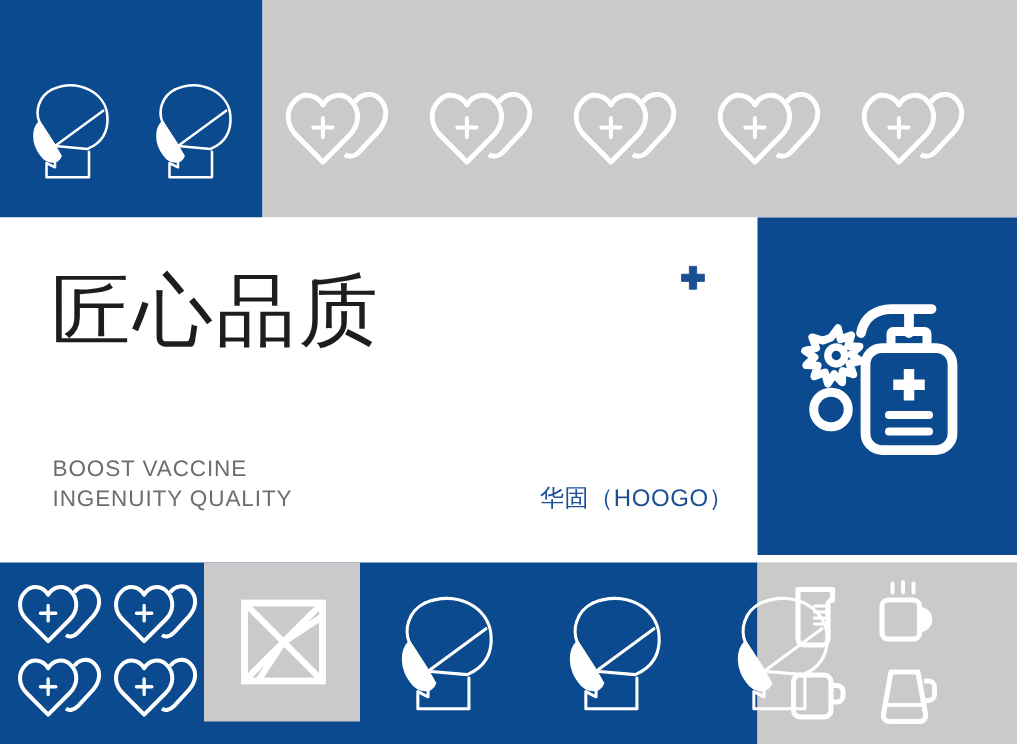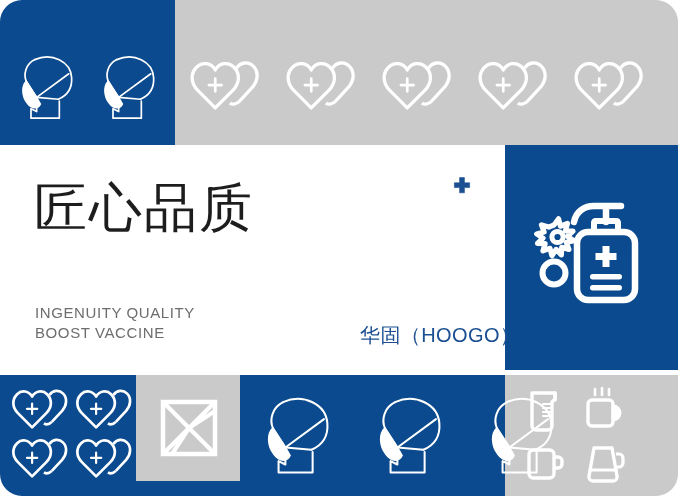--- a/index.html
+++ b/index.html
@@ -7,21 +7,20 @@
     width:678px;height:496px;
     background:#ffffff;
     font-family:"Liberation Sans","DejaVu Sans",sans-serif;
     overflow:hidden;
   }
   #poster{
     position:relative;
     width:678px;height:496px;
     background:#ffffff;
     overflow:hidden;
-    border-radius:22px;
   }
 
   
   .top-band{position:absolute;left:0;top:0;width:678px;height:145px;}
   .top-blue{position:absolute;left:0;top:0;width:175px;height:145px;background:var(--blue);}
   .top-gray{position:absolute;left:175px;top:0;width:503px;height:145px;background:var(--gray);}
 
   .mask-row-top{position:absolute;left:14px;top:52px;display:flex;gap:14px;}
   .heart-row-top{position:absolute;left:188px;top:58px;display:flex;gap:22px;}
 
@@ -36,21 +35,21 @@
     font-family:"Liberation Sans","DejaVu Sans",sans-serif;
   }
   .hl-accent{color:var(--accent);}
   .subeng{
     position:absolute;left:35px;top:303px;
     font-size:15px;line-height:20px;letter-spacing:0.6px;
     color:#6d6d6d;font-weight:400;
   }
   .brand{
     position:absolute;left:360px;top:322px;
-    font-size:20px;color:var(--accent);letter-spacing:0.4px;
+    font-size:16px;color:var(--accent);letter-spacing:0.4px;
     white-space:nowrap;
   }
   .plus-mark{position:absolute;left:452px;top:176px;}
 
   .sanitizer-wrap{position:absolute;left:528px;top:198px;}
 
   
   .bot-band{position:absolute;left:0;top:375px;width:678px;height:121px;}
   .bot-blue-left{position:absolute;left:0;top:0;width:505px;height:121px;background:var(--blue);}
   .bot-gray-right{position:absolute;left:505px;top:0;width:173px;height:121px;background:var(--gray);}
@@ -158,22 +157,22 @@
   </div>
 
   <div class="mid-white"></div>
   <div class="mid-blue"></div>
 
   <div class="headline">
     <div class="hl-line">匠心品质</div>
   </div>
 
   <div class="subeng">
+    <div>BOOST VACCINE</div>
     <div>INGENUITY QUALITY</div>
-    <div>BOOST VACCINE</div>
   </div>
 
   <div class="brand">华固（HOOGO）</div>
 
   <div class="plus-mark">
     <svg width="20" height="20" viewBox="0 0 20 20">
       <path d="M7.6 1.6h4.8v5.2h5.2v4.8h-5.2v5.2H7.6v-5.2H2.4V6.8h5.2z" fill="#1b4f91" stroke="#1b4f91" stroke-width="0.6" stroke-linejoin="round"></path>
     </svg>
   </div>
 

